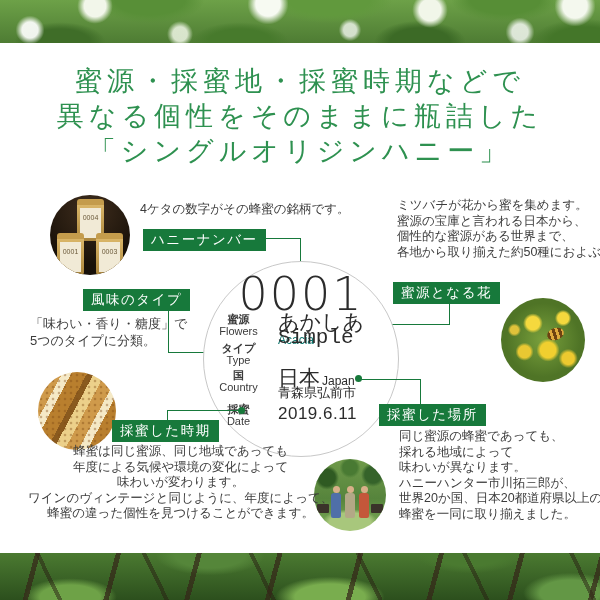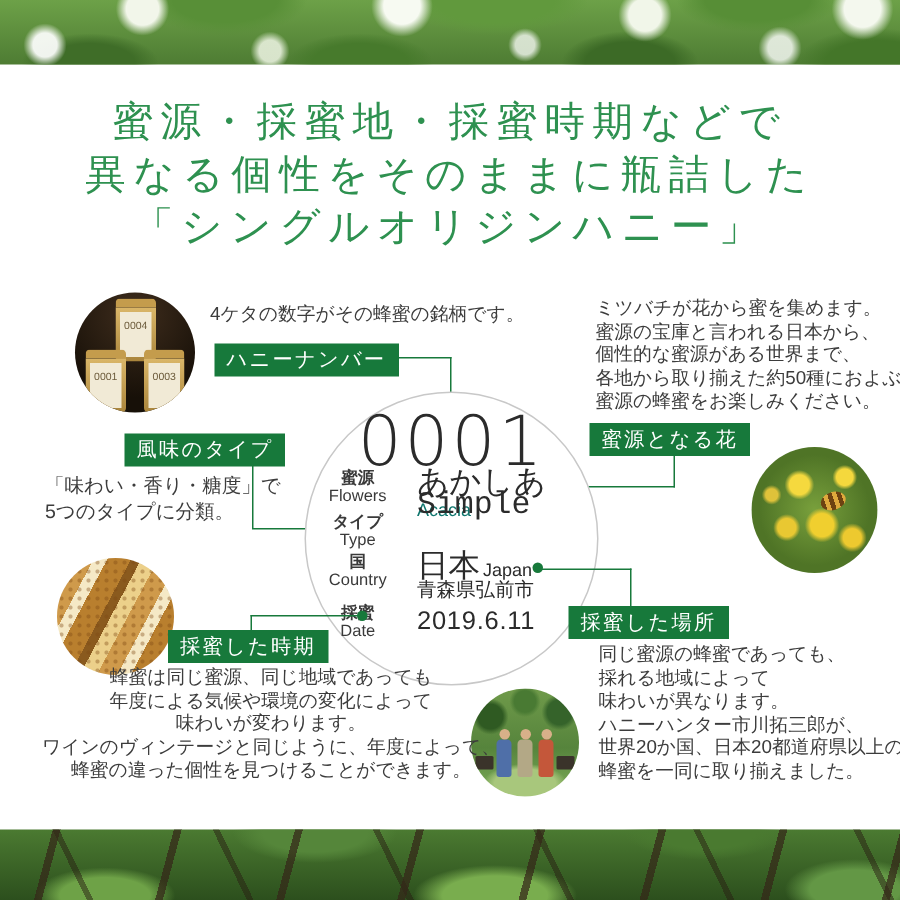--- a/index.html
+++ b/index.html
@@ -141,21 +141,20 @@
   <div class="badge" style="left:143px;top:229px;">ハニーナンバー</div>
   <div class="hline" style="left:264px;top:238px;width:37px;"></div>
   <div class="vline" style="left:300px;top:238px;height:31px;"></div>
   <div class="dot" style="left:297px;top:264px;"></div>
 
   <div class="note" style="left:397px;top:198px;">
     <div>ミツバチが花から蜜を集めます。</div>
     <div>蜜源の宝庫と言われる日本から、</div>
     <div>個性的な蜜源がある世界まで、</div>
     <div>各地から取り揃えた約50種におよぶ</div>
-    <div>蜜源の蜂蜜をお楽しみください。</div>
   </div>
   <div class="badge" style="left:393px;top:282px;">蜜源となる花</div>
   <div class="vline" style="left:449px;top:303px;height:22px;"></div>
   <div class="hline" style="left:347px;top:324px;width:103px;"></div>
   <div class="dot" style="left:344px;top:321px;"></div>
   <div class="photo photo-flower">
     <div class="bee"></div>
   </div>
 
   <div class="badge" style="left:83px;top:289px;">風味のタイプ</div>

